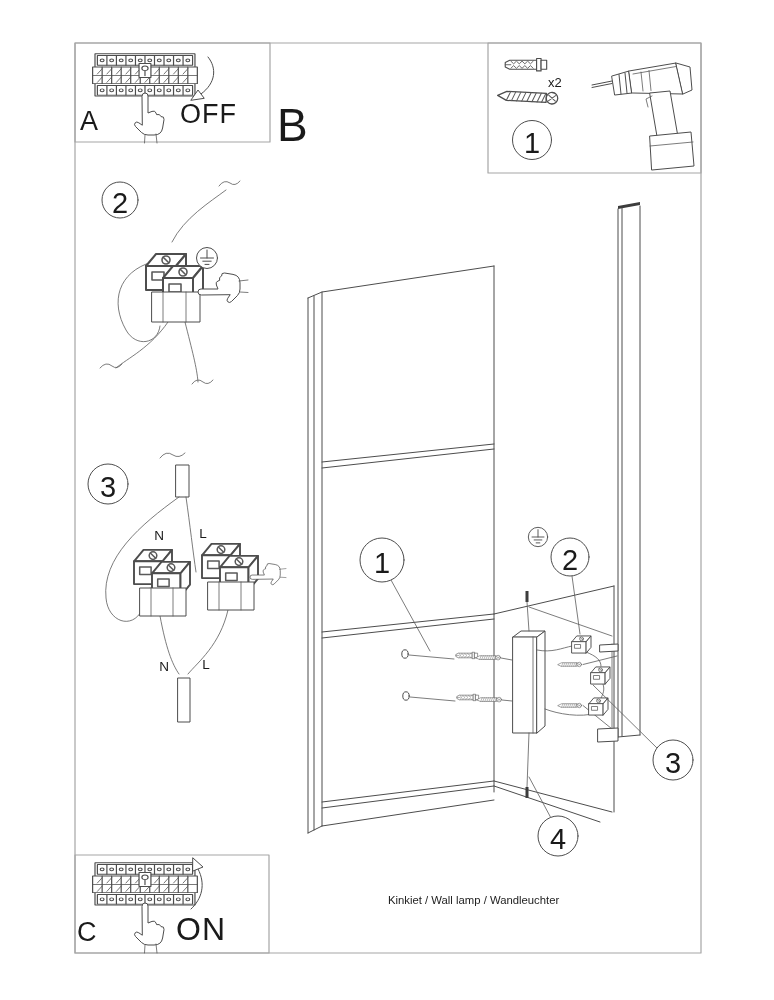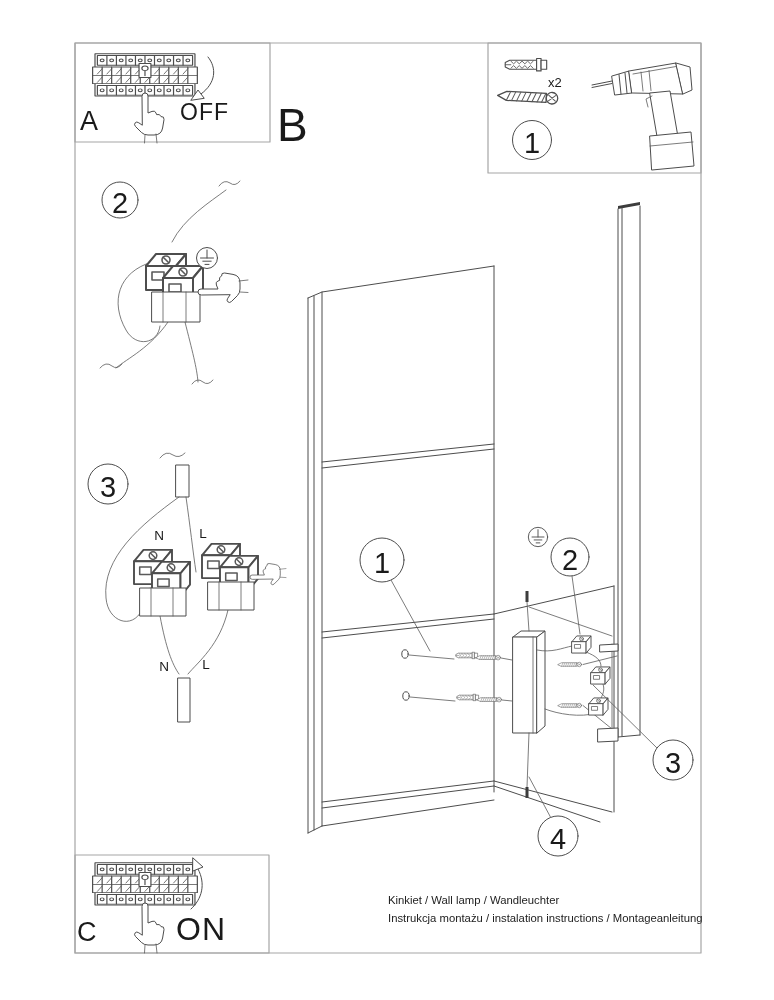--- a/index.html
+++ b/index.html
@@ -9,21 +9,21 @@
   svg.art *{stroke-linejoin:round;stroke-linecap:round;}
   .ln{fill:none;stroke:#4d4d4d;stroke-width:1;}
   .thin{fill:none;stroke:#5a5a5a;stroke-width:.8;}
   .w{fill:#fff;stroke:#4d4d4d;stroke-width:1;}
   .bd{fill:none;stroke:#a6a6a6;stroke-width:1.2;}
   .dk{fill:#3c3c3c;stroke:none;}
   .t{position:absolute;white-space:nowrap;line-height:1;}
   .num{width:44px;text-align:center;font-size:29px;}
   .small-num{width:30px;text-align:center;font-size:13.5px;}
   .letter{font-size:27px;}
-  .action{font-size:23px;letter-spacing:1px;}
+  .action{font-size:27px;letter-spacing:1px;}
   .bigB{font-size:46px;}
   .qty{font-size:13px;}
   .footer-line{font-size:11.3px;color:#222;}
 </style>
 </head>
 <body>
 
 <div class="page">
 
 <svg class="art" width="774" height="1000" viewBox="0 0 774 1000">
@@ -323,16 +323,15 @@
 <div class="t small-num" style="left:191px;top:658px">L</div>
 
 <div class="t num" style="left:360px;top:549px">1</div>
 <div class="t num" style="left:548px;top:546px">2</div>
 <div class="t num" style="left:651px;top:749px">3</div>
 <div class="t num" style="left:536px;top:825px">4</div>
 
 <div class="t letter" style="left:77px;top:919px">C</div>
 <div class="t action" style="left:176px;top:913px;font-size:32px">ON</div>
 
-<div class="t footer-line" style="left:388px;top:913px">Instrukcja montażu / instalation instructions / Montageanleitung</div>
 <div class="t footer-line" style="left:388px;top:895px">Kinkiet / Wall lamp / Wandleuchter</div>
 
 </div>
 
 </body></html>

